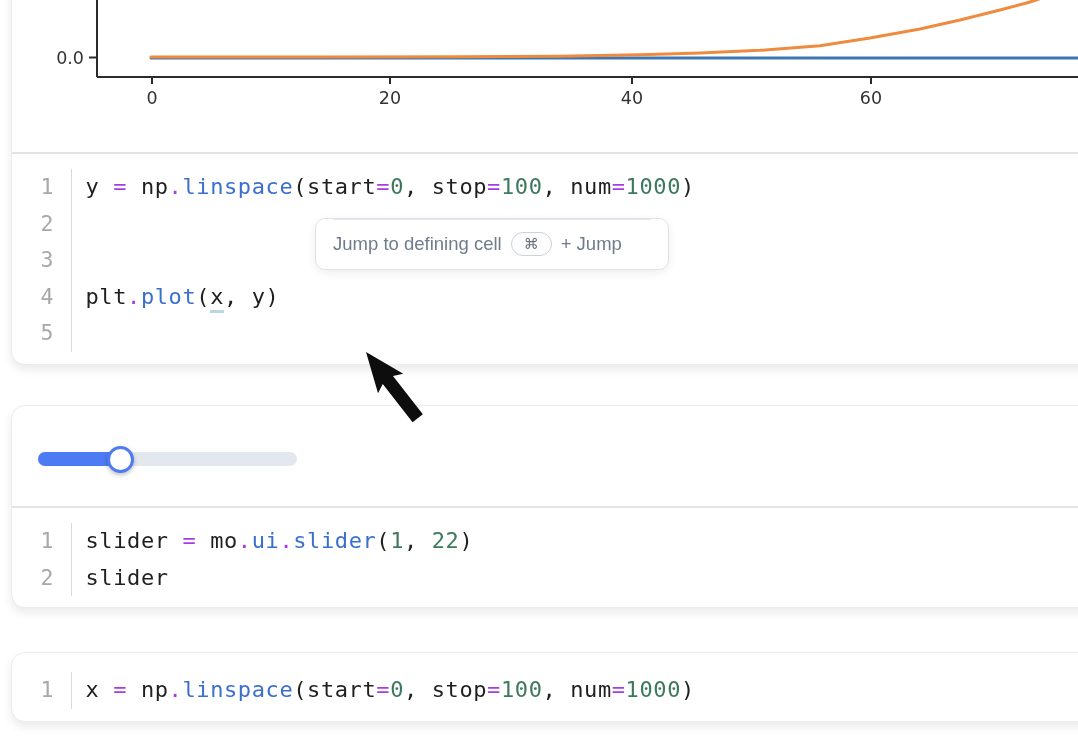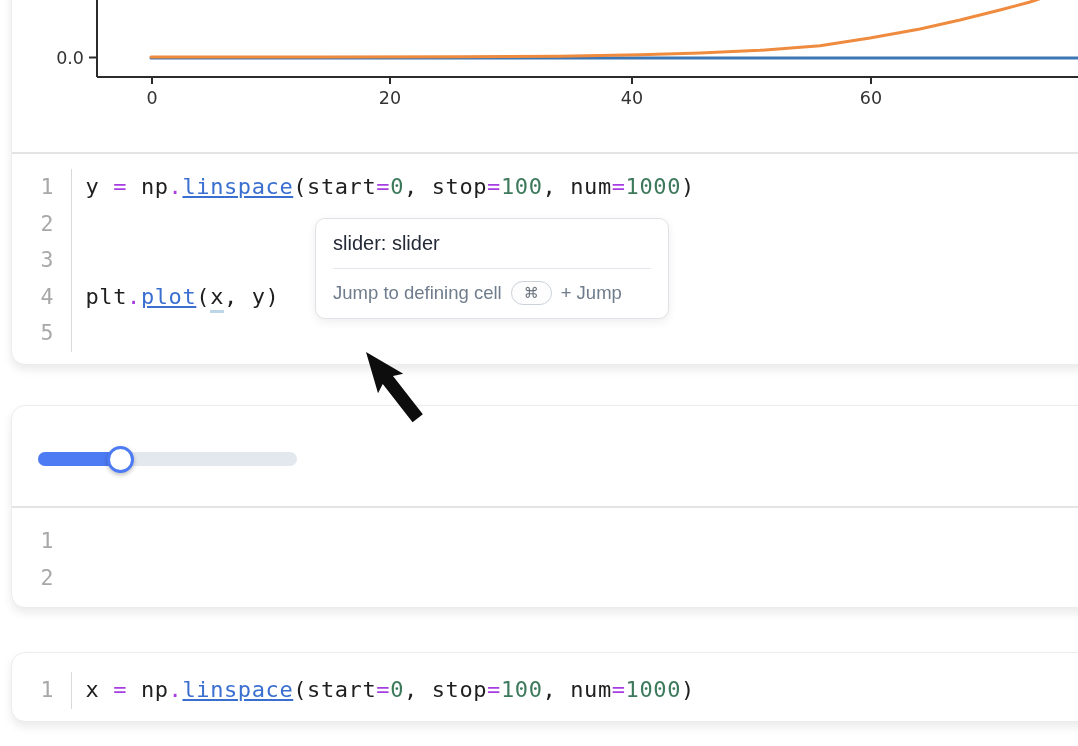--- a/index.html
+++ b/index.html
@@ -25,21 +25,21 @@
               letter-spacing:0.6px; }
   #cell-1 .codewrap { top:181px; padding-top:17px; padding-bottom:14px; }
   #cell-2 .codewrap { top:101px; padding-top:16px; padding-bottom:13px; }
   #cell-3 .codewrap { top:0;     padding-top:19px; padding-bottom:14px; }
   .gutter { width:42px; text-align:right; color:var(--c-linenum); font-size:21.5px; }
   .codecol { margin-left:17px; border-left:1.5px solid var(--c-gutter_line); padding-left:13.5px; }
   .ln, .cl { line-height:36.6px; height:36.6px; white-space:pre; }
   .cl { color:var(--c-plain); }
   .tk-p { color:var(--c-plain); }
   .tk-o { color:var(--c-operator); }
-  .tk-f { color:var(--c-func);text-decoration:underline; }
+  .tk-f { color:var(--c-func); }
   .tk-n { color:var(--c-number); }
   .tk-u { color:var(--c-plain); border-bottom:3px solid var(--c-underline); padding-bottom:1px; }
   .tk-h { color:var(--c-plain); border-bottom:4.5px solid var(--c-underline_hover); padding-bottom:1px; }
 
   
   #plot-svg { position:absolute; left:0; top:0; z-index:5; }
   #plot-svg .spine { stroke:var(--c-axis); stroke-width:2; }
   #plot-svg .tick  { stroke:var(--c-axis); stroke-width:2; }
   #plot-svg .ticklab { font-family:"DejaVu Sans",sans-serif; font-size:17.5px;
                        fill:var(--c-tick_label); }
@@ -107,20 +107,24 @@
     <text x="84" y="63.5" text-anchor="end" class="ticklab">0.0</text>
   </svg>
 
 <div class="cell" id="cell-2">
   <div class="divider"></div>
   <div class="codewrap">
     <div class="gutter">
         <div class="ln">1</div>
         <div class="ln">2</div>
       </div>
+    <div class="codecol">
+        <div class="cl"><span class="tk-p">slider </span><span class="tk-o">=</span><span class="tk-p"> mo</span><span class="tk-o">.</span><span class="tk-f">ui</span><span class="tk-o">.</span><span class="tk-f">slider</span><span class="tk-p">(</span><span class="tk-n">1</span><span class="tk-p">, </span><span class="tk-n">22</span><span class="tk-p">)</span></div>
+        <div class="cl"><span class="tk-p">slider</span></div>
+      </div>
   </div>
 </div>
 
 <div id="slider-widget">
   <div id="slider-track"></div>
   <div id="slider-fill" style="width: 82.88px;"></div>
   <div id="slider-handle" style="left: 69.38px;"></div>
 </div>
 
 <div class="cell" id="cell-3">
@@ -128,21 +132,20 @@
     <div class="gutter">
         <div class="ln">1</div>
       </div>
     <div class="codecol">
         <div class="cl"><span class="tk-p">x </span><span class="tk-o">=</span><span class="tk-p"> np</span><span class="tk-o">.</span><span class="tk-f">linspace</span><span class="tk-p">(start</span><span class="tk-o">=</span><span class="tk-n">0</span><span class="tk-p">, stop</span><span class="tk-o">=</span><span class="tk-n">100</span><span class="tk-p">, num</span><span class="tk-o">=</span><span class="tk-n">1000</span><span class="tk-p">)</span></div>
       </div>
   </div>
 </div>
 
 <div id="tooltip">
-  <div class="tt-title">slider: slider</div>
   <div class="tt-div"></div>
   <div class="tt-row">
     <span>Jump to defining cell</span>
     <span class="tt-key">⌘</span>
     <span>+ Jump</span>
   </div>
 </div>
 
 <svg id="cursor" width="120" height="120" viewBox="0 0 120 120">
   <polygon points="0,0 -16,40 -6.5,35.5 -6.5,84 6.5,84 6.5,35.5 16,40" transform="translate(14,8) rotate(-38)" fill="#0d0d0d"></polygon>

